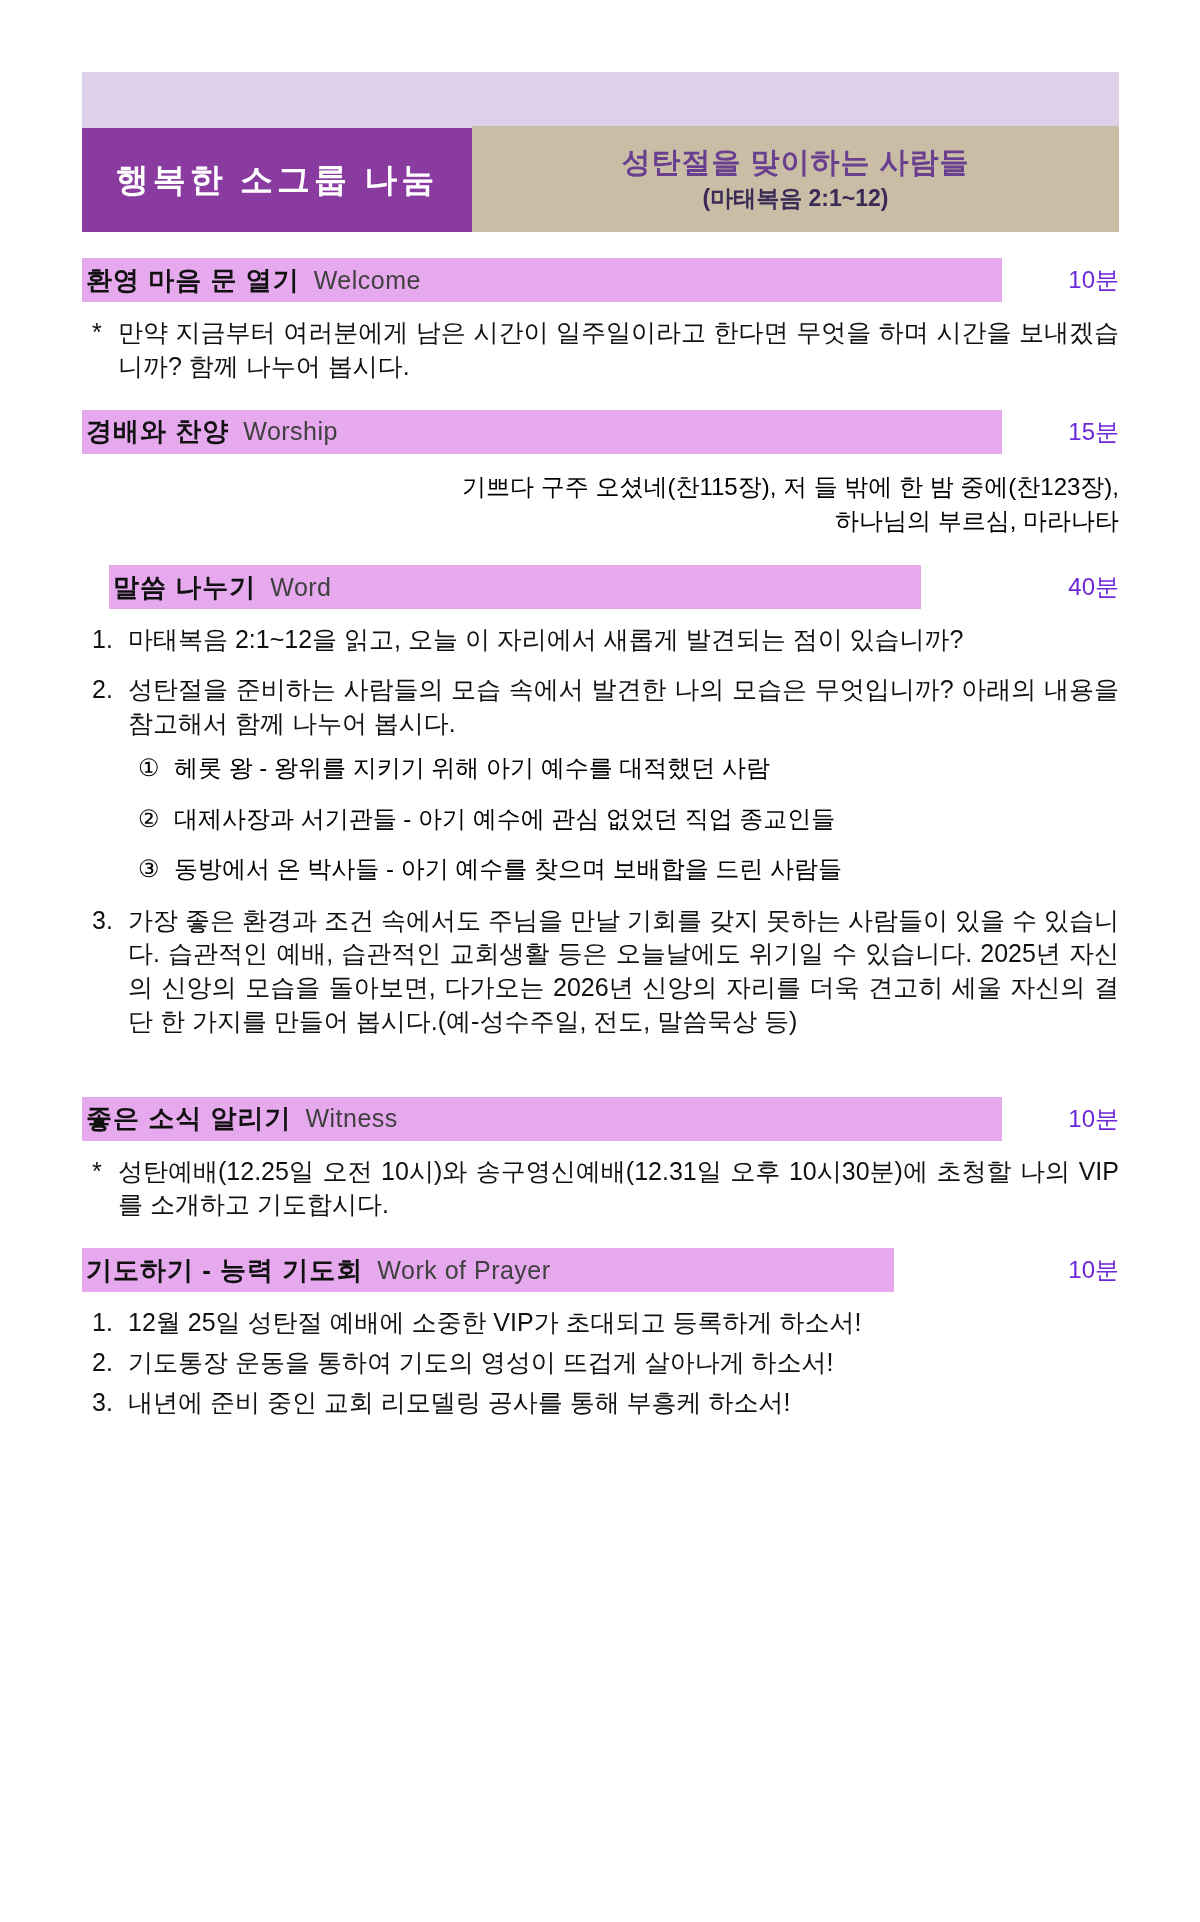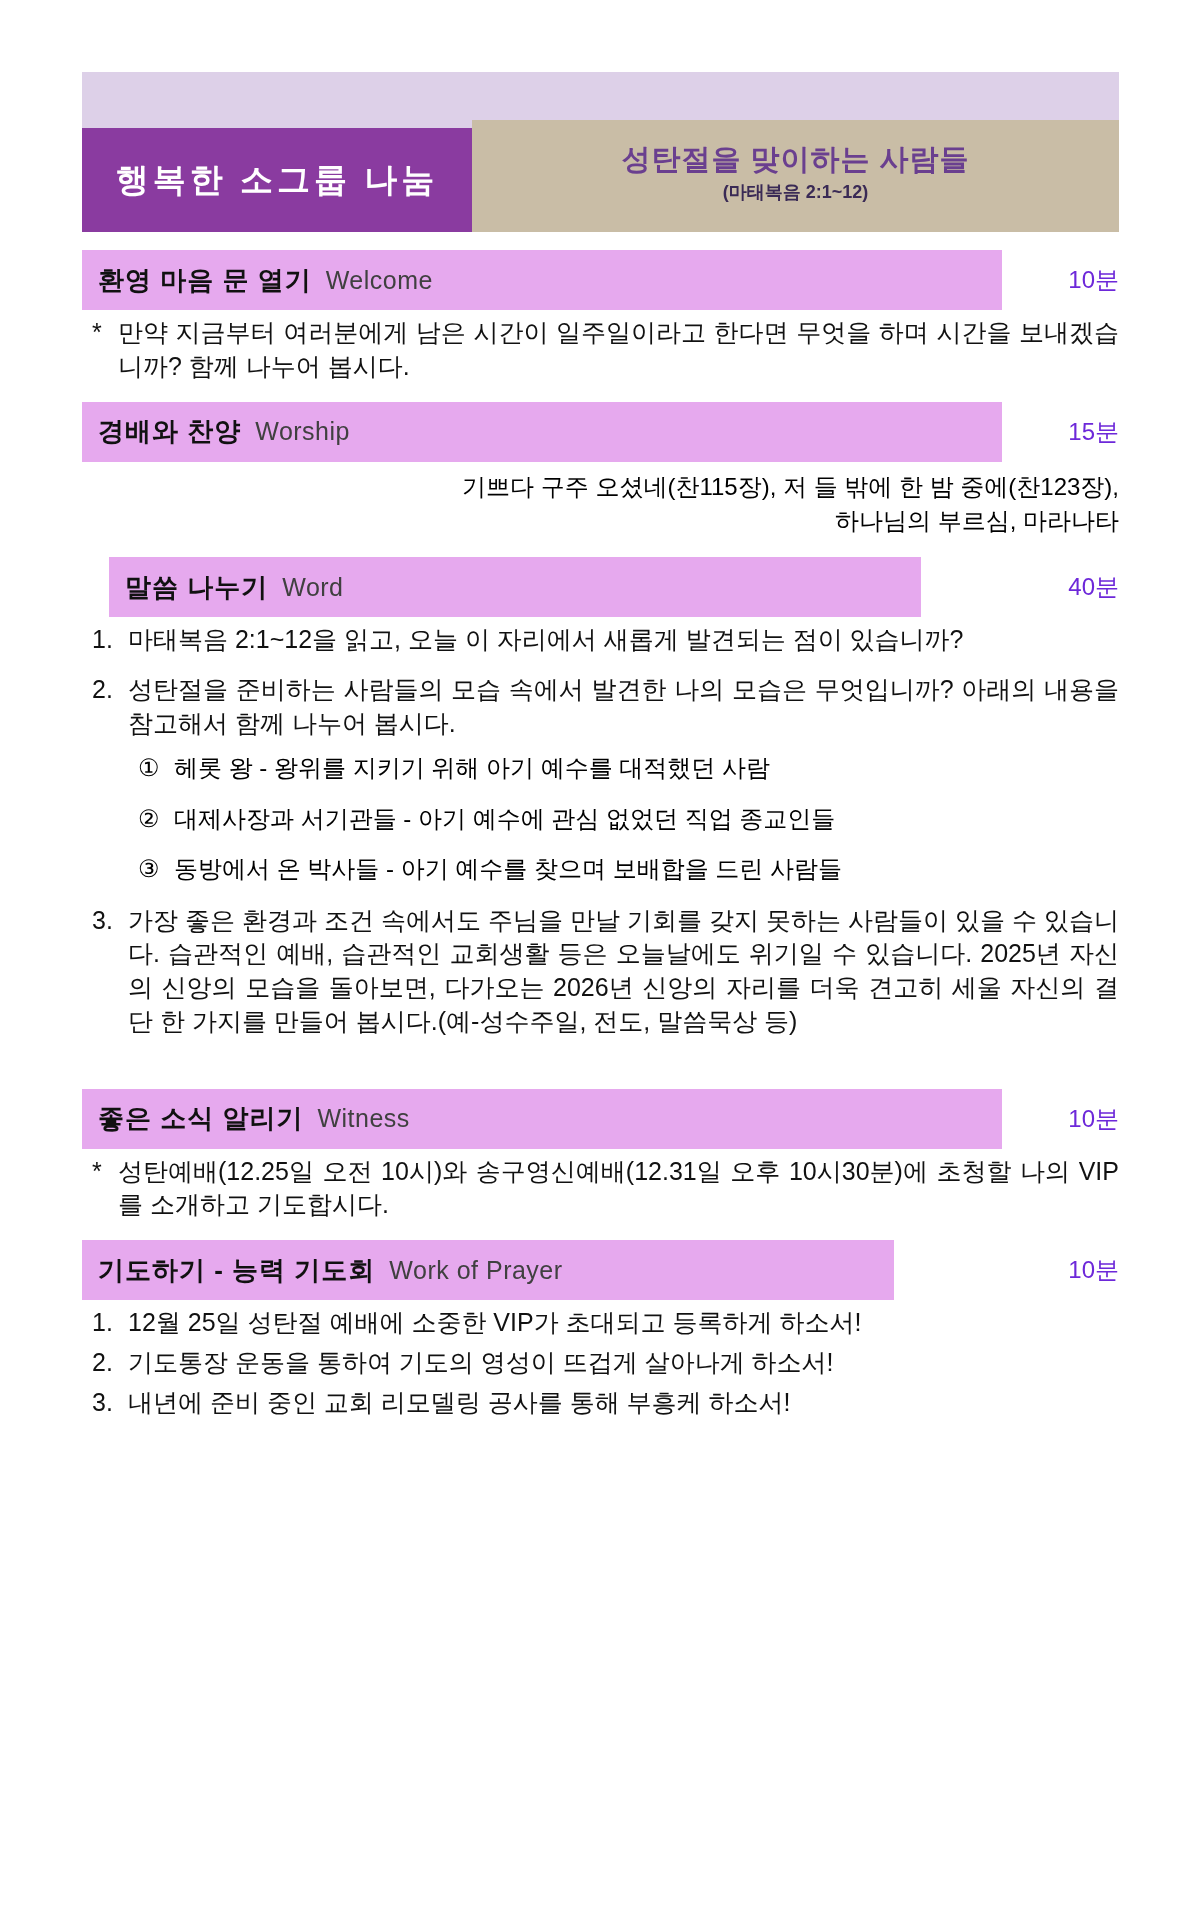--- a/index.html
+++ b/index.html
@@ -48,51 +48,51 @@
     letter-spacing: 4px;
   }
   .banner-right {
     flex: 1;
     height: 104px;
     background: #c9bda6;
     display: flex;
     flex-direction: column;
     align-items: center;
     justify-content: center;
-    padding-bottom: 8px;
+    padding-bottom: 2px;
   }
   .banner-right-title {
     color: #6a3f8f;
     font-size: 29px;
     font-weight: bold;
     letter-spacing: 1px;
   }
   .banner-right-sub {
     color: #3a2a55;
-    font-size: 18px;
+    font-size: 23px;
     font-weight: bold;
     margin-top: 0;
   }
 
   
   .section {
     margin-top: 26px;
   }
   .sec-head {
     position: relative;
     display: flex;
     align-items: center;
     height: 44px;
   }
   .sec-bar {
     background: #e6a9ee;
-    height: 60px;
-    display: flex;
-    align-items: center;
-    padding-left: 16px;
+    height: 44px;
+    display: flex;
+    align-items: center;
+    padding-left: 4px;
     box-sizing: border-box;
   }
   .sec-bar.w1 { width: 920px; }
   .sec-bar.w2 { width: 920px; }
   .sec-bar.w3 { width: 812px; margin-left: 27px; }
   .sec-bar.w4 { width: 920px; align-items: center; }
   .sec-bar.w5 { width: 812px; }
   .sec-ko {
     font-size: 26px;
     font-weight: bold;

